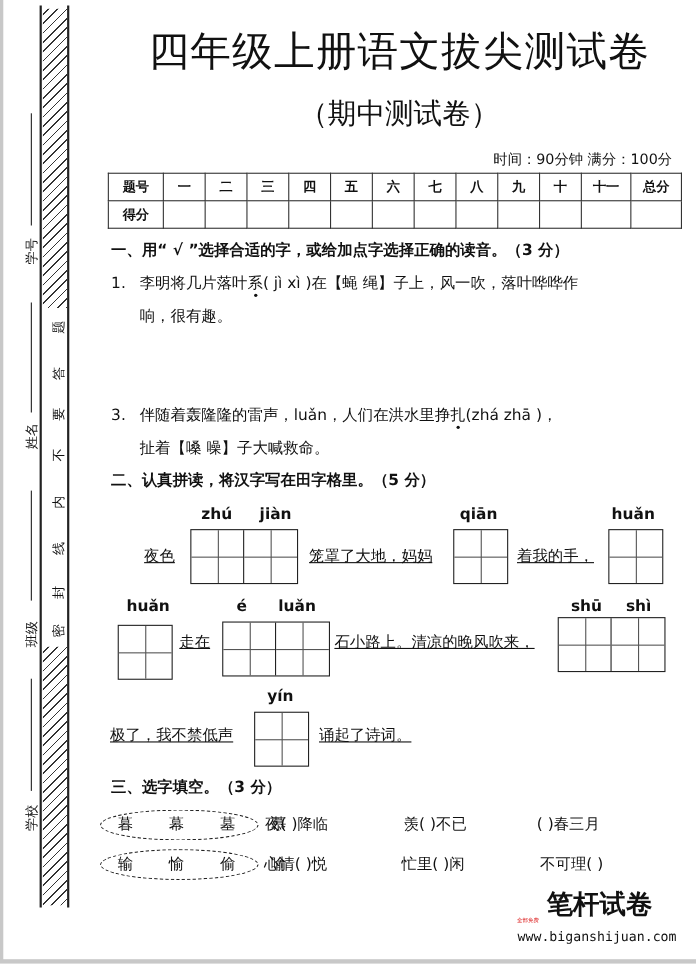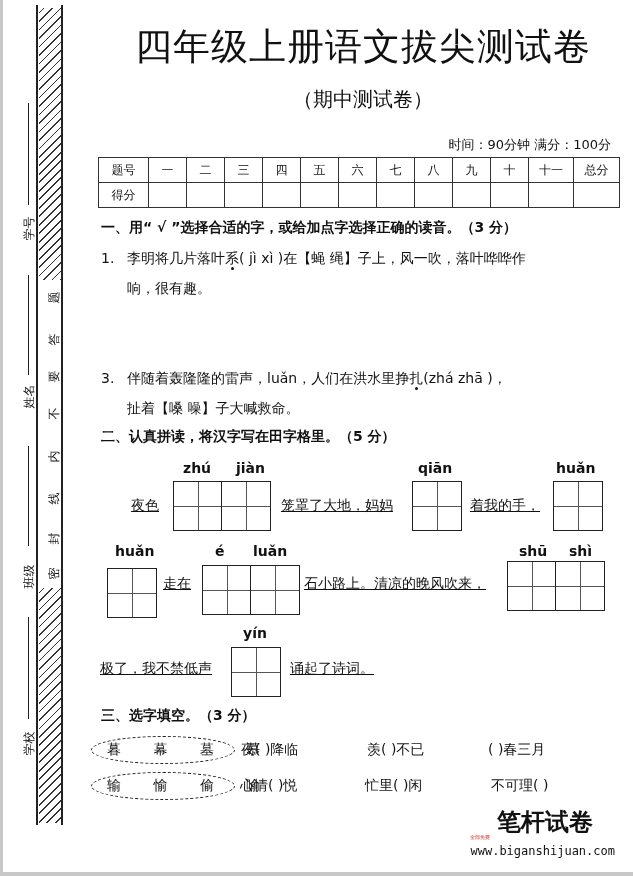--- a/index.html
+++ b/index.html
@@ -8,24 +8,24 @@
   .page { position:absolute; left:3px; top:0; width:630px; height:872px; background:#fff; }
   
   .vline { position:absolute; background:#222; width:1.5px; }
   .hatch { position:absolute; left:40px; width:22px;
            background: repeating-linear-gradient(135deg, transparent 0 3px, #333 3px 4.2px, transparent 4.2px 6px); }
   .blank { position:absolute; left:25px; width:1.2px; background:#222; }
   .side-label { position:absolute; left:14px; font-size:12px; transform:rotate(-90deg); transform-origin:center; white-space:nowrap; }
   .seal-char { position:absolute; left:43px; font-size:12px; transform:rotate(-90deg); width:16px; text-align:center; }
 
   .title { position:absolute; left:90px; width:540px; top:22px; text-align:center; font-size:37px; letter-spacing:1px; font-family:"DejaVu Sans", sans-serif; }
-  .subtitle { position:absolute; left:90px; width:540px; top:86px; text-align:center; font-size:20px; }
+  .subtitle { position:absolute; left:90px; width:540px; top:86px; text-align:center; font-size:26px; }
   .meta { position:absolute; right:22px; top:136px; font-size:13px; }
   table.score { position:absolute; left:95px; top:157px; border-collapse:collapse; font-size:12px; }
-  table.score td { border:1.2px solid #333; height:24px; text-align:center; padding:0; font-weight:normal; }
+  table.score td { border:1.2px solid #333; height:24px; text-align:center; padding:0; font-weight:bold; }
   .sec { position:absolute; left:98px; font-size:14px; font-weight:bold; }
   .q { position:absolute; left:98px; font-size:14px; line-height:30px; width:500px; }
   .q .num { display:inline-block; width:26px; }
   .q .cont { padding-left:26px; }
   .dot { position:relative; }
   .dot::after { content:""; position:absolute; left:50%; bottom:-4px; width:3px; height:3px; margin-left:-1.5px; border-radius:50%; background:#111; }
   .py { position:absolute; font-size:14px; font-weight:bold; }
   .txt { position:absolute; font-size:14px; font-family:"DejaVu Serif", serif;text-decoration:underline; }
   .grid { position:absolute; display:flex; border:1.4px solid #222; }
   .cell { width:48px; height:48px; position:relative; border-right:1.2px solid #222; box-sizing:border-box;

